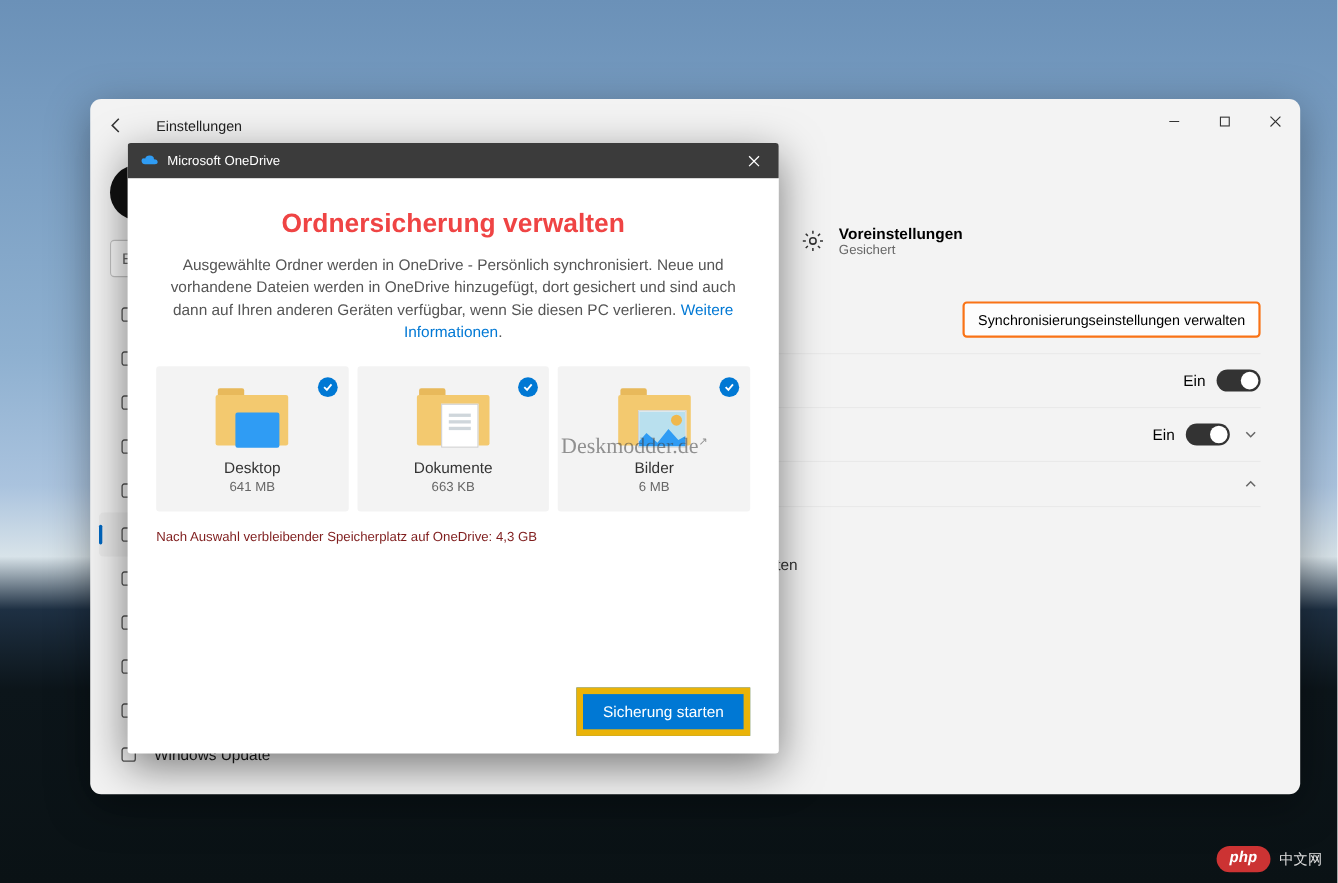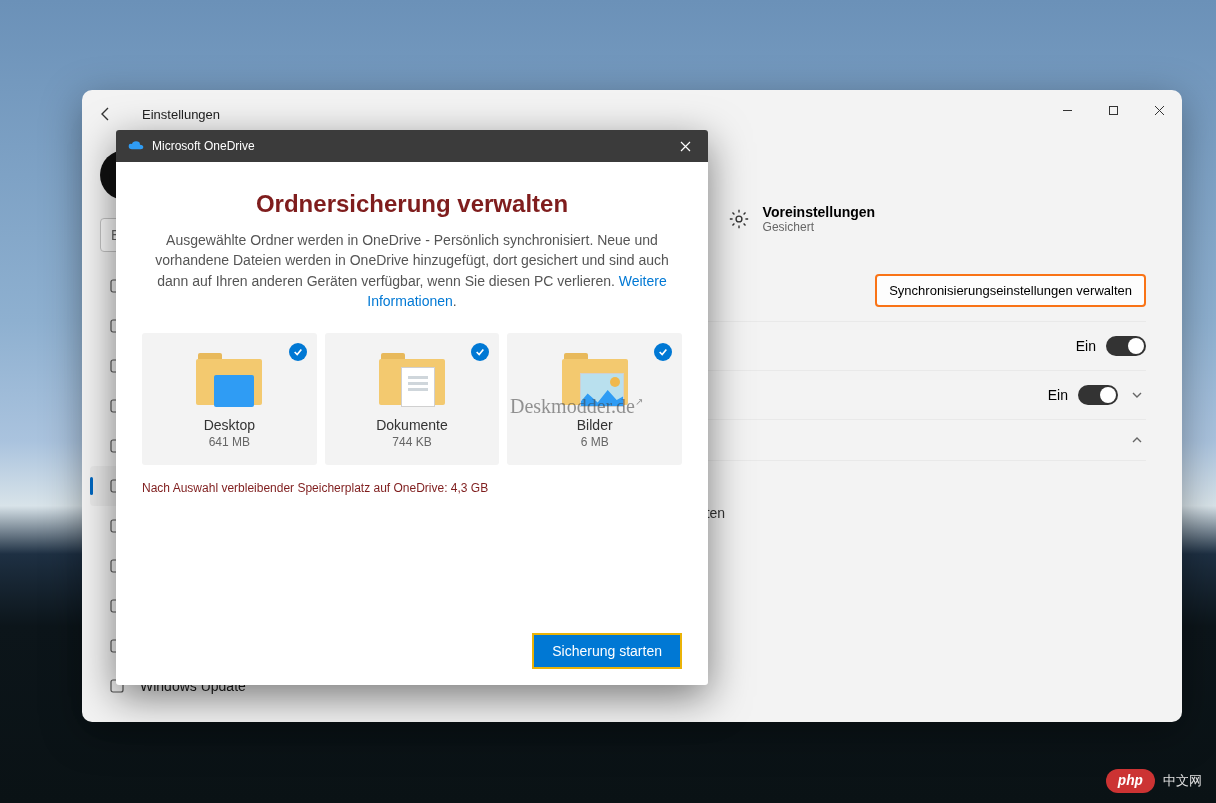--- a/index.html
+++ b/index.html
@@ -68,21 +68,21 @@
     background:#fff; border-radius:3px;
     box-shadow: 0 12px 40px rgba(0,0,0,.5);
     overflow:hidden;
     display:flex; flex-direction:column;
   }
   .od-titlebar { height:32px; background:#3b3b3b; color:#fff; display:flex; align-items:center; padding:0 12px; position:relative; font-size:12px; }
   .od-cloud-icon { width:16px; height:16px; display:inline-flex; align-items:center; justify-content:center; margin-right:8px; }
   .od-close { position:absolute; right:0; top:0; width:46px; height:32px; display:flex; align-items:center; justify-content:center; color:#fff; cursor:pointer; }
 
   .od-body { flex:1; padding: 28px 26px 16px 26px; display:flex; flex-direction:column; }
-  .od-heading { text-align:center; font-size:24px; font-weight:600; color:#7f1d1d; margin-bottom:12px; }
+  .od-heading { text-align:center; font-size:24px; font-weight:600; color:#ef4444; margin-bottom:12px; }
   .od-desc { text-align:center; font-size:14px; color:#555; line-height:1.45; padding:0 4px; }
   .od-desc a { color:#0078d4; text-decoration:none; }
 
   .od-folders { display:flex; gap:8px; margin-top:22px; }
   .od-folder { flex:1; background:#f3f3f3; border-radius:3px; padding:14px 8px 16px 8px; position:relative; text-align:center; cursor:pointer; }
   .od-folder .check { position:absolute; top:10px; right:10px; width:18px; height:18px; border-radius:50%; background:#0078d4; display:flex; align-items:center; justify-content:center; }
   .od-folder .check svg { width:10px; height:10px; }
   .od-folder-icon { width:70px; height:56px; margin:4px auto 10px auto; position:relative; }
   .od-folder-name { font-size:14px; color:#333; }
   .od-folder-size { font-size:12px; color:#666; margin-top:2px; }
@@ -94,21 +94,21 @@
   .overlay-doc { position:absolute; bottom:0; left:24px; width:34px; height:40px; background:#fff; border:1px solid #d0d0d0; }
   .overlay-doc::before { content:""; position:absolute; top:8px; left:6px; right:6px; height:3px; background:#cfd6db; box-shadow:0 6px 0 #cfd6db, 0 12px 0 #cfd6db; }
   .overlay-pic { position:absolute; bottom:0; left:20px; width:44px; height:34px; background:#fff; border:1px solid #d0d0d0; overflow:hidden; }
   .overlay-pic .sky { position:absolute; inset:0; background:#b9e0ee; }
   .overlay-pic .sun { position:absolute; top:3px; right:3px; width:10px; height:10px; border-radius:50%; background:#f0b84d; }
   .overlay-pic .mtn { position:absolute; bottom:0; left:-4px; right:-4px; height:18px; background:#2f9cf4; clip-path: polygon(0 100%, 22% 30%, 42% 80%, 62% 10%, 80% 65%, 100% 35%, 100% 100%); }
 
   .od-remaining { font-size:12px; color:#7f1d1d; margin-top:16px; }
 
   .od-footer { margin-top:auto; display:flex; justify-content:flex-end; padding-top:18px; }
-  .od-start-btn { background:#0078d4; color:#fff; border:2px solid #eab308; padding:8px 18px; font-size:14px; cursor:pointer; }
+  .od-start-btn { background:#0078d4; color:#fff; border:6px solid #eab308; padding:8px 18px; font-size:14px; cursor:pointer; }
 
   .watermark { position:absolute; left:510px; top:395px; font-size:20px; color:#404040; opacity:.55; font-family: Georgia, serif; pointer-events:none; }
   .watermark sup { font-size:10px; }
 
   .php-badge { position:absolute; right:14px; bottom:10px; display:flex; align-items:center; gap:8px; color:#e0e0e0; font-size:13px; }
   .php-pill { background:#cc3333; color:#fff; padding:4px 12px; border-radius:12px; font-weight:bold; font-style:italic; font-size:14px;font-family:Liberation Mono, monospace; }
 </style>
 </head>
 <body>
 
@@ -373,21 +373,21 @@
             </svg>
     </div>
     <div class="od-folder-icon">
       <div class="folder-base">
               <div class="folder-tab"></div>
               <div class="folder-body"></div>
             </div>
       <div class="overlay-doc"></div>
     </div>
     <div class="od-folder-name">Dokumente</div>
-    <div class="od-folder-size">744 KB</div>
+    <div class="od-folder-size">663 KB</div>
         </div>
         <div class="od-folder">
     <div class="check">
       <svg viewBox="0 0 12 12">
               <path d="M2 6 L5 9 L10 3" stroke="#fff" stroke-width="2" fill="none"></path>
             </svg>
     </div>
     <div class="od-folder-icon">
       <div class="folder-base">
               <div class="folder-tab"></div>

